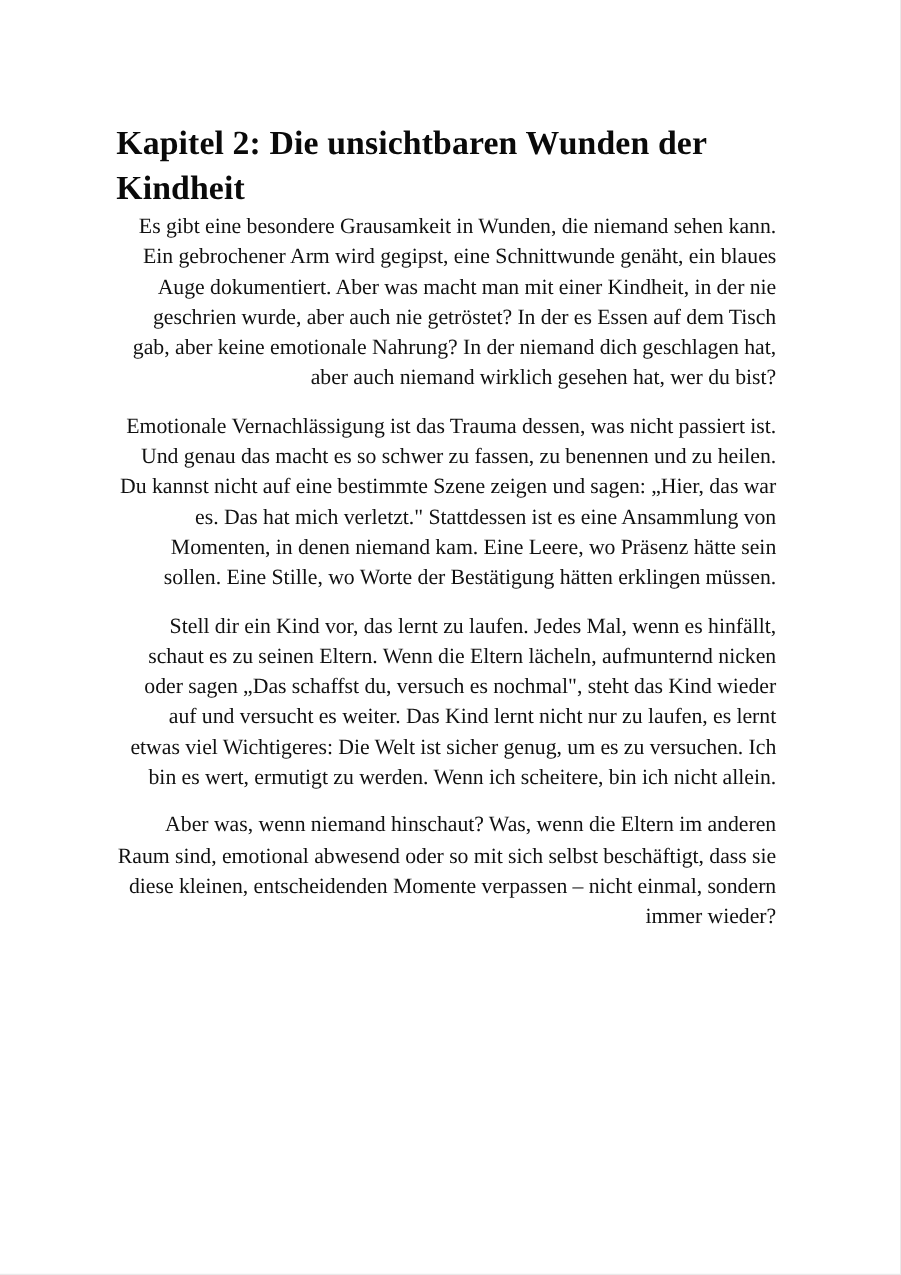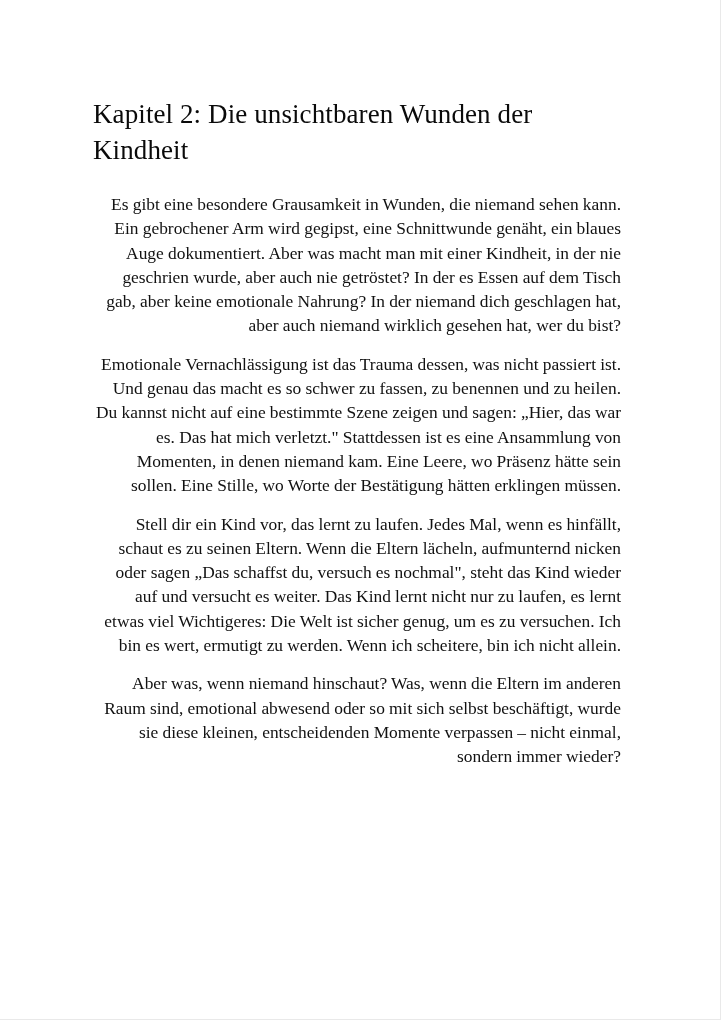--- a/index.html
+++ b/index.html
@@ -30,24 +30,24 @@
   .content {
     position: absolute;
     left: 93px;
     top: 96px;
     width: 528px;
   }
 
   .chapter-heading {
     font-family: "Liberation Serif", "DejaVu Serif", serif;
     font-size: 27px;
-    font-weight: normal;
+    font-weight: bold;
     line-height: 36px;
     letter-spacing: 0.1px;
-    margin: 0 0 24px 0;
+    margin: 0 0 0 0;
     color: #0a0a0a;
     max-width: 520px;
   }
 
   .body-paragraph {
     font-family: "Liberation Serif", "DejaVu Serif", serif;
     font-size: 17.4px;
     line-height: 24.3px;
     margin: 0 0 14px 0;
     color: #111111;
@@ -67,16 +67,16 @@
   <div class="content">
 
     <h1 class="chapter-heading">Kapitel 2: Die unsichtbaren Wunden der Kindheit</h1>
 
     <p class="body-paragraph">Es gibt eine besondere Grausamkeit in Wunden, die niemand sehen kann. Ein gebrochener Arm wird gegipst, eine Schnittwunde genäht, ein blaues Auge dokumentiert. Aber was macht man mit einer Kindheit, in der nie geschrien wurde, aber auch nie getröstet? In der es Essen auf dem Tisch gab, aber keine emotionale Nahrung? In der niemand dich geschlagen hat, aber auch niemand wirklich gesehen hat, wer du bist?</p>
 
     <p class="body-paragraph">Emotionale Vernachlässigung ist das Trauma dessen, was nicht passiert ist. Und genau das macht es so schwer zu fassen, zu benennen und zu heilen. Du kannst nicht auf eine bestimmte Szene zeigen und sagen: „Hier, das war es. Das hat mich verletzt." Stattdessen ist es eine Ansammlung von Momenten, in denen niemand kam. Eine Leere, wo Präsenz hätte sein sollen. Eine Stille, wo Worte der Bestätigung hätten erklingen müssen.</p>
 
     <p class="body-paragraph">Stell dir ein Kind vor, das lernt zu laufen. Jedes Mal, wenn es hinfällt, schaut es zu seinen Eltern. Wenn die Eltern lächeln, aufmunternd nicken oder sagen „Das schaffst du, versuch es nochmal", steht das Kind wieder auf und versucht es weiter. Das Kind lernt nicht nur zu laufen, es lernt etwas viel Wichtigeres: Die Welt ist sicher genug, um es zu versuchen. Ich bin es wert, ermutigt zu werden. Wenn ich scheitere, bin ich nicht allein.</p>
 
-    <p class="body-paragraph">Aber was, wenn niemand hinschaut? Was, wenn die Eltern im anderen Raum sind, emotional abwesend oder so mit sich selbst beschäftigt, wurde sie diese kleinen, entscheidenden Momente verpassen – nicht einmal, sondern immer wieder?</p>
+    <p class="body-paragraph">Aber was, wenn niemand hinschaut? Was, wenn die Eltern im anderen Raum sind, emotional abwesend oder so mit sich selbst beschäftigt, dass sie diese kleinen, entscheidenden Momente verpassen – nicht einmal, sondern immer wieder?</p>
 
   </div>
 </div>
 
 </body></html>

